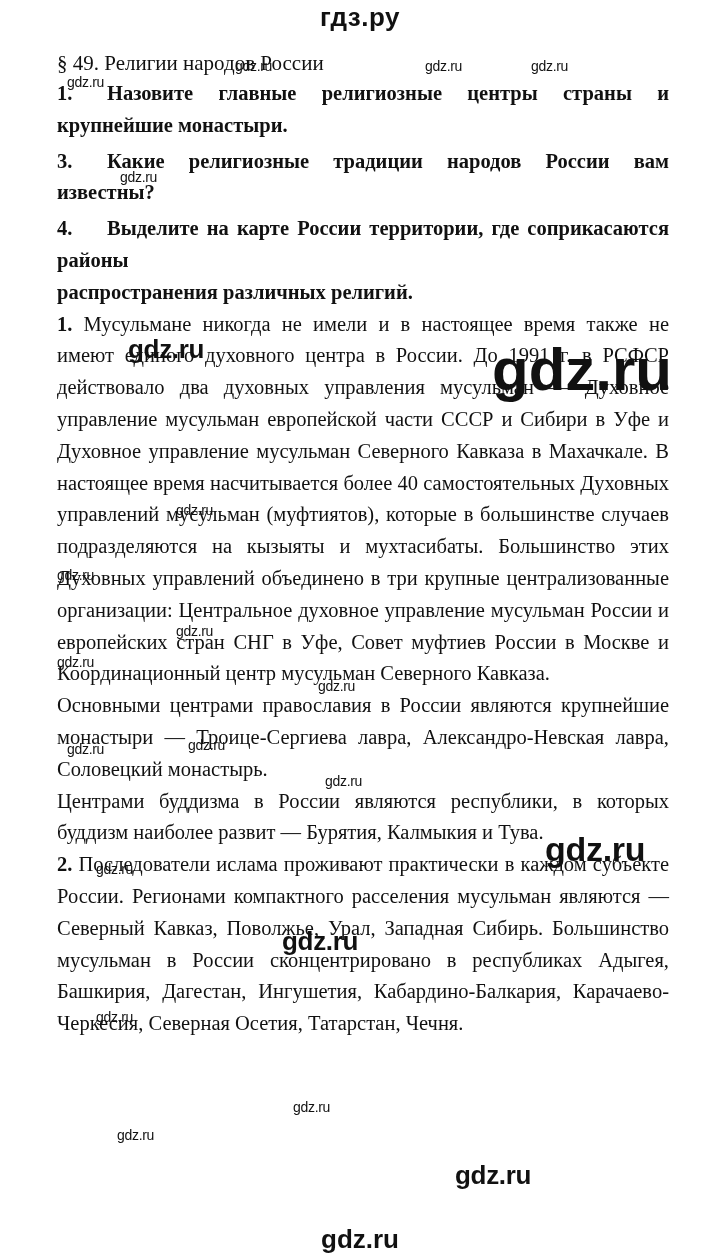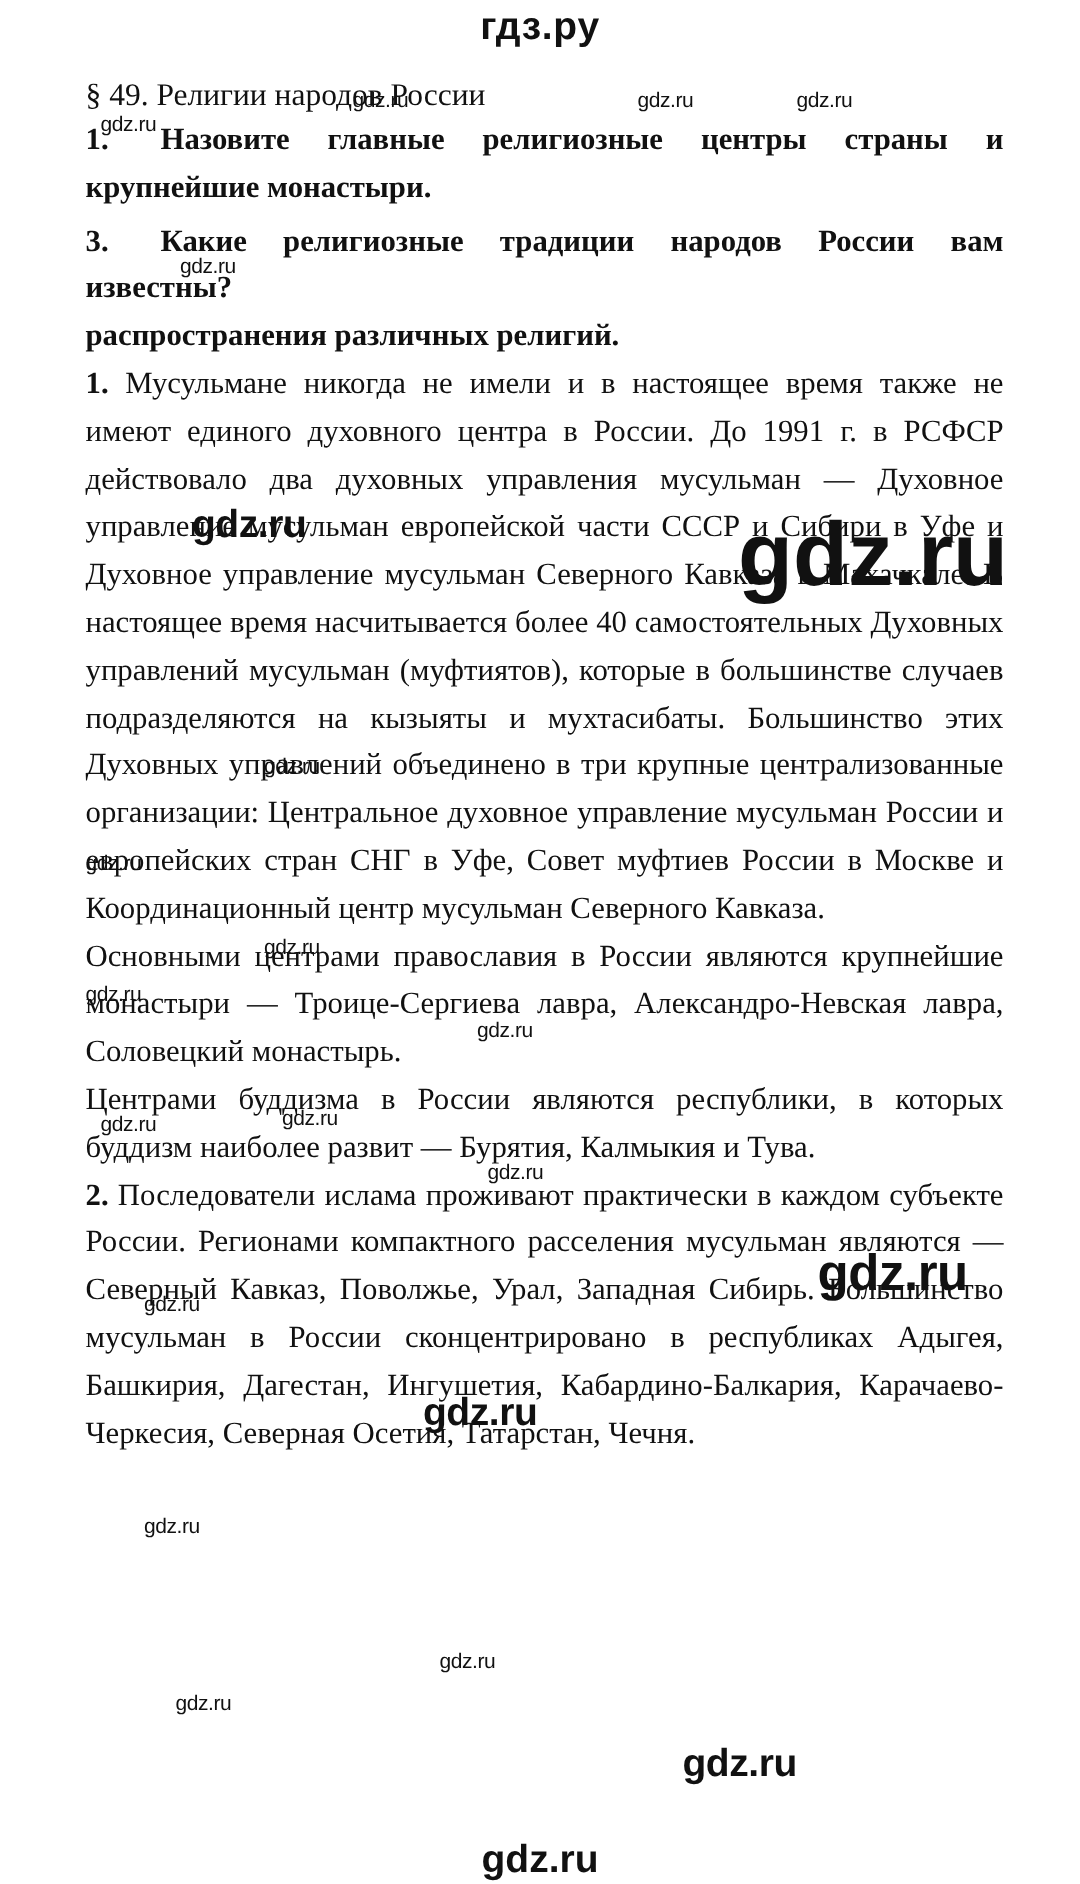--- a/index.html
+++ b/index.html
@@ -34,20 +34,21 @@
 </head>
 <body>
 
 <div class="site-header">гдз.ру</div>
 
 <div class="content">
   <div class="title">§ 49. Религии народов России</div>
 
   <p class="q"><span class="num">1.</span><span>Назовите главные религиозные центры страны и крупнейшие монастыри.</span></p>
   <p class="q"><span class="num">3.</span><span>Какие религиозные традиции народов России вам известны?</span></p>
+  <p class="q"><span class="num">4.</span><span>Выделите на карте России территории, где соприкасаются районы</span></p>
   <p class="b" style="text-align:left;">распространения различных религий.</p>
 
   <p class="answer"><span class="b">1.</span> <span>Мусульмане никогда не имели и в настоящее время также не имеют единого духовного центра в России. До 1991 г. в РСФСР действовало два духовных управления мусульман — Духовное управление мусульман европейской части СССР и Сибири в Уфе и Духовное управление мусульман Северного Кавказа в Махачкале. В настоящее время насчитывается более 40 самостоятельных Духовных управлений мусульман (муфтиятов), которые в большинстве случаев подразделяются на кызыяты и мухтасибаты. Большинство этих Духовных управлений объединено в три крупные централизованные организации: Центральное духовное управление мусульман России и европейских стран СНГ в Уфе, Совет муфтиев России в Москве и Координационный центр мусульман Северного Кавказа.</span></p>
   <p class="answer">Основными центрами православия в России являются крупнейшие монастыри — Троице-Сергиева лавра, Александро-Невская лавра, Соловецкий монастырь.</p>
   <p class="answer">Центрами буддизма в России являются республики, в которых буддизм наиболее развит — Бурятия, Калмыкия и Тува.</p>
   <p class="answer"><span class="b">2.</span> <span>Последователи ислама проживают практически в каждом субъекте России. Регионами компактного расселения мусульман являются — Северный Кавказ, Поволжье, Урал, Западная Сибирь. Большинство мусульман в России сконцентрировано в республиках Адыгея, Башкирия, Дагестан, Ингушетия, Кабардино-Балкария, Карачаево-Черкесия, Северная Осетия, Татарстан, Чечня.</span></p>
 </div>
 
 <div class="wm" style="left:235px;top:59px;">gdz.ru</div>
 <div class="wm" style="left:425px;top:59px;">gdz.ru</div>

